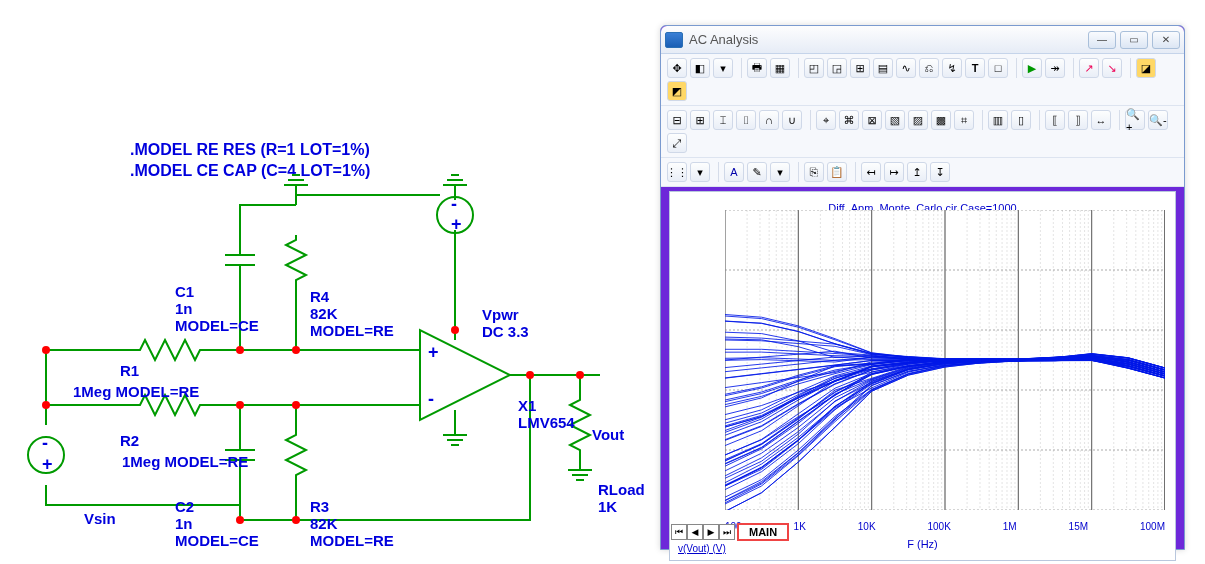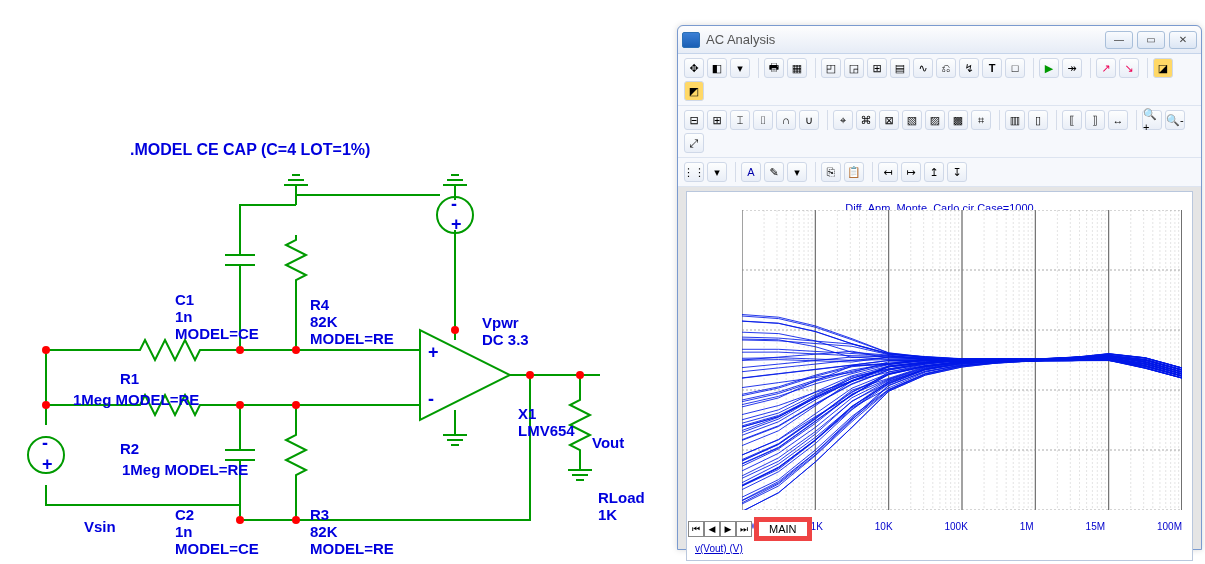--- a/index.html
+++ b/index.html
@@ -1,49 +1,50 @@
 <!DOCTYPE html>
 <html><head>
 <meta charset="utf-8">
 <style>
 * { box-sizing: border-box; margin: 0; padding: 0; }
 body { width: 1205px; height: 564px; background: #fff; font-family: Arial, sans-serif; font-size: 12px; position: relative; }
 .schematic { position: absolute; left: 0; top: 60px; width: 650px; height: 480px; }
 .model-text { position: absolute; left: 130px; top: 140px; color: #0000dd; font-size: 16px; font-weight: bold; line-height: 1.3; }
-.comp-label { color: #0000dd; font-size: 15px; font-weight: bold; margin-top: 8px; }
+.comp-label { color: #0000dd; font-size: 15px; font-weight: bold; }
 .abs { position: absolute; }
 .wire { stroke: #009a00; stroke-width: 2; fill: none; }
 .comp-glyph { stroke: #009a00; stroke-width: 2; fill: none; }
 .node { fill: #ff0000; }
 .negsign { fill: #0000dd; font-size: 18px; font-weight: bold; }
-.plotwin { position: absolute; left: 660px; top: 25px; width: 525px; height: 525px; border: 1px solid #7a9acf; border-radius: 6px 6px 0 0; background: #e5e5e5; box-shadow: 0 0 6px rgba(0,0,0,0.15); margin-left: 17px; }
+.plotwin { position: absolute; left: 660px; top: 25px; width: 525px; height: 525px; border: 1px solid #7a9acf; border-radius: 6px 6px 0 0; background: #6d28d9; box-shadow: 0 0 6px rgba(0,0,0,0.15); }
 .titlebar { height: 28px; background: linear-gradient(#fdfdfe,#e6ecf6); border-bottom: 1px solid #c5d4ea; display: flex; align-items: center; padding: 0 4px; border-radius: 6px 6px 0 0; }
 .titlebar .ico { width: 18px; height: 16px; background: linear-gradient(#3a7fd5,#1a5fb5); border: 1px solid #2a6fb5; margin-right: 6px; border-radius: 2px; }
 .titlebar .ttl { color: #555; font-size: 13px; flex: 1; }
 .winbtns { display: flex; gap: 4px; }
 .winbtn { width: 28px; height: 18px; background: linear-gradient(#f9fbfe,#dce6f4); border: 1px solid #a9bfda; border-radius: 3px; display: flex; align-items: center; justify-content: center; font-size: 10px; color: #444; }
 .toolbar { padding: 4px 6px; background: #f6f8fc; border-bottom: 1px solid #dde4f0; display: flex; flex-wrap: wrap; gap: 3px; }
 .tbtn { width: 20px; height: 20px; background: linear-gradient(#fdfefe,#e9eef7); border: 1px solid #cfd8e8; border-radius: 3px; display: flex; align-items: center; justify-content: center; font-size: 11px; }
 .tsep { width: 4px; height: 20px; border-right: 1px solid #d5dce9; margin: 0 2px; }
 .plotarea { margin: 4px 8px 8px 8px; background: #fff; border: 1px solid #b9c7dd; height: 370px; position: relative; }
 .plot-title { text-align: center; color: #0000cc; font-size: 11px; padding-top: 10px; }
 .ylab-col { position: absolute; left: 8px; top: 18px; color: #0000cc; font-size: 10px; }
 .ylab { height: 58px; display:flex; align-items:center; }
 .plot-svg { position: absolute; left: 55px; top: 18px; right: 10px; bottom: 40px; background: #fff; }
 .xlab-row { position: absolute; left: 55px; right: 10px; bottom: 28px; display: flex; justify-content: space-between; color: #0000cc; font-size: 10px; }
 .axis-x { position: absolute; bottom: 10px; left: 0; right: 0; text-align: center; color: #0000cc; font-size: 11px; }
 .axis-y { position: absolute; left: 8px; bottom: 6px; color: #0000cc; font-size: 10px; text-decoration: underline; }
 .tabbar { position: absolute; left: 10px; bottom: 8px; display: flex; align-items: center; }
 .navbtn { width: 16px; height: 16px; background: #fff; border: 1px solid #888; display:flex; align-items:center; justify-content:center; font-size:9px; }
-.maintab { background: #fff; border: 5px solid #ef4444; padding: 1px 10px; font-size: 11px; font-weight: normal; margin-left: 2px; }
+.maintab { background: #fff; border: 2px solid #ef4444; padding: 1px 10px; font-size: 11px; font-weight: bold; margin-left: 2px; }
 </style>
 </head>
 <body>
 
 <div class="model-text">
+  <div>.MODEL RE RES (R=1 LOT=1%)</div>
   <div>.MODEL CE CAP (C=4 LOT=1%)</div>
 </div>
 
 <svg class="schematic" viewBox="0 0 650 480">
 
   <path class="wire" d="M240 175 L240 145 L296 145"></path>
   <path class="wire" d="M296 145 L296 135"></path>
   <path class="wire" d="M240 225 L240 290"></path>
   <path class="wire" d="M296 225 L296 290"></path>
   <path class="wire" d="M46 290 L130 290"></path>
@@ -430,20 +431,21 @@
       </svg>
     <div class="xlab-row">
       <span>100</span>
       <span>1K</span>
       <span>10K</span>
       <span>100K</span>
       <span>1M</span>
       <span>15M</span>
       <span>100M</span>
     </div>
+    <div class="axis-x">F (Hz)</div>
     <div class="axis-y">v(Vout) (V)</div>
   </div>
 
   <div class="tabbar">
     <div class="navbtn">⏮</div>
     <div class="navbtn">◀</div>
     <div class="navbtn">▶</div>
     <div class="navbtn">⏭</div>
     <div class="maintab">MAIN</div>
   </div>

